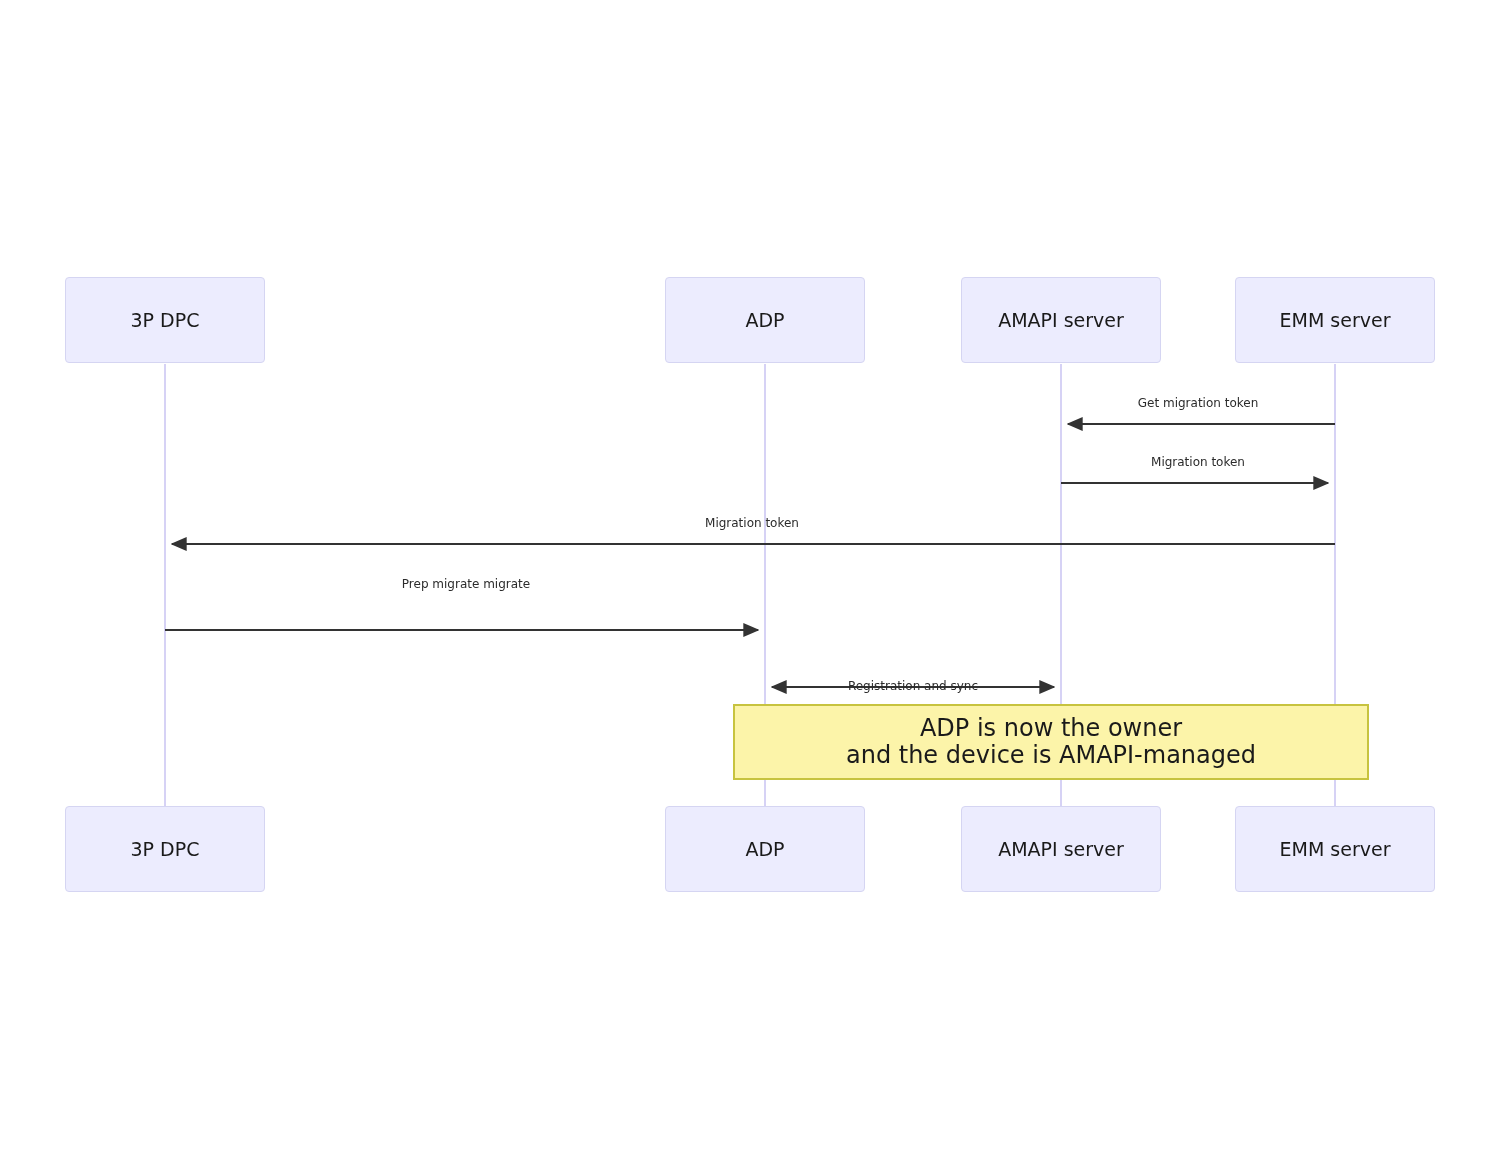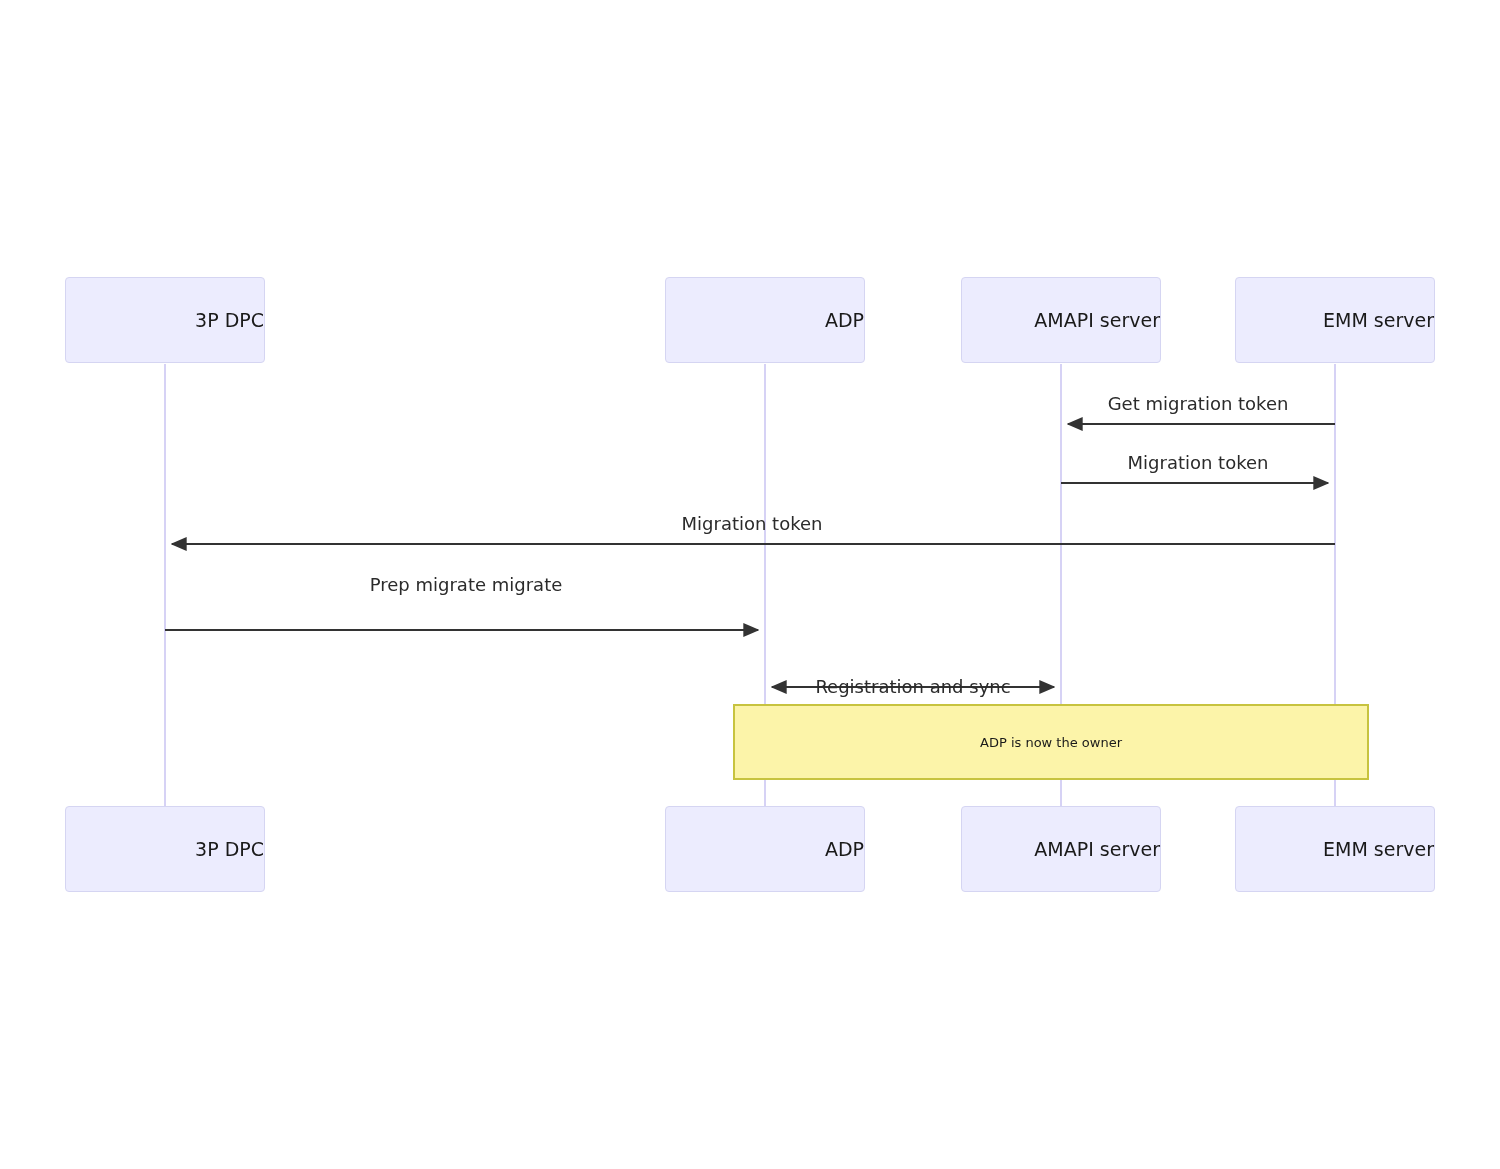--- a/index.html
+++ b/index.html
@@ -27,49 +27,49 @@
     height: 1169px;
   }
   .participant-box {
     position: absolute;
     box-sizing: border-box;
     background: #ececfe;
     border: 1px solid #d5d5f2;
     border-radius: 4px;
     display: flex;
     align-items: center;
-    justify-content: flex-end;
+    justify-content: center;
   }
   .participant-label {
     font-size: 19px;
     color: #1a1a1a;
     text-align: center;
     line-height: 1.2;
     white-space: nowrap;
   }
   .msg-label {
     position: absolute;
-    font-size: 18px;
+    font-size: 12px;
     color: #2b2b2b;
     text-align: right;
     line-height: 25px;
     white-space: pre;
     transform: translateX(-50%);
   }
   .note-box {
     position: absolute;
     box-sizing: border-box;
     background: #fcf4a9;
     border: 2px solid #c7c33f;
     display: flex;
     align-items: center;
     justify-content: center;
   }
   .note-text {
-    font-size: 13px;
+    font-size: 24px;
     color: #1a1a1a;
     text-align: center;
     line-height: 27px;
     white-space: pre-line;
   }
 </style>
 </head>
 <body>
 
 <div id="diagram">
@@ -117,21 +117,21 @@
 
   <div class="msg-label" style="left:1198px; top:450px;">Migration token</div>
 
   <div class="msg-label" style="left:752px; top:511px;">Migration token</div>
 
   <div class="msg-label" style="left:466px; top:572px;"><span>Prep migrate migrate</span><br></div>
 
   <div class="msg-label" style="left:913px; top:655px;margin-top:19px;">Registration and sync</div>
 
   <div class="note-box" style="left:733px; top:704px; width:636px; height:76px;">
-    <div class="note-text"><span>ADP is now the owner</span><br></div>
+    <div class="note-text"><span>ADP is now the owner</span><br><span>and the device is AMAPI-managed</span></div>
   </div>
 
   <div class="participant-box" style="left:65px; top:806px; width:200px; height:86px;">
     <span class="participant-label">3P DPC</span>
   </div>
   <div class="participant-box" style="left:665px; top:806px; width:200px; height:86px;">
     <span class="participant-label">ADP</span>
   </div>
   <div class="participant-box" style="left:961px; top:806px; width:200px; height:86px;">
     <span class="participant-label">AMAPI server</span>

